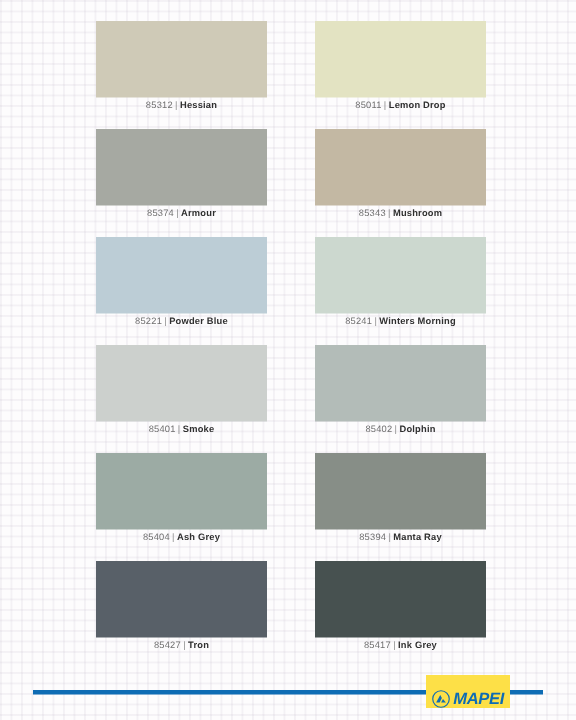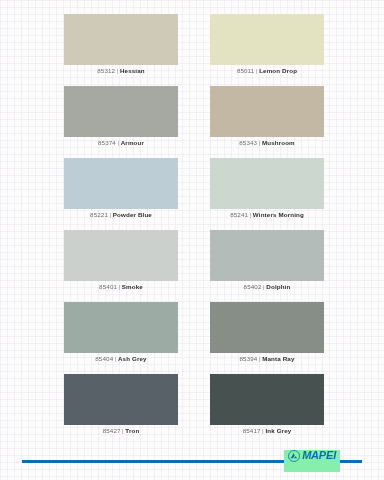--- a/index.html
+++ b/index.html
@@ -89,23 +89,23 @@
     top: 14px;
     height: 3px;
     background: #0e6cb4;
   }
   #footer-logo {
     position: absolute;
     right: 44px;
     top: 4px;
     height: 22px;
     padding: 0 4px;
-    background: #86efac;
+    background: #fde047;
     display: flex;
-    align-items: flex-start;
+    align-items: flex-end;
     gap: 2px;
   }
   #logo-mark {
     width: 12px;
     height: 12px;
     flex: none;
     display: block;
   }
   #logo-text {
     font-family: "Liberation Sans", sans-serif;

